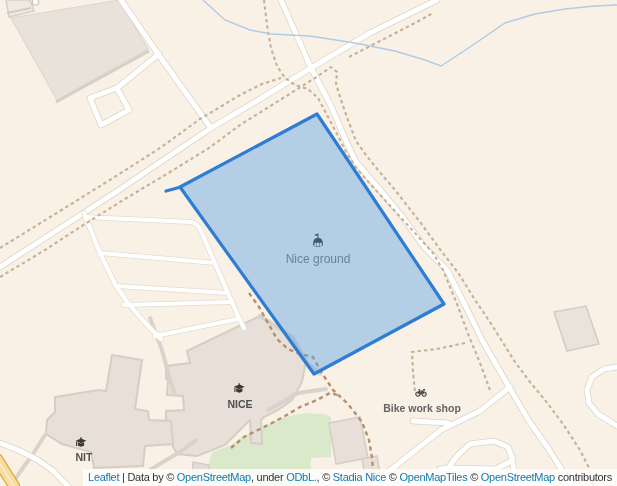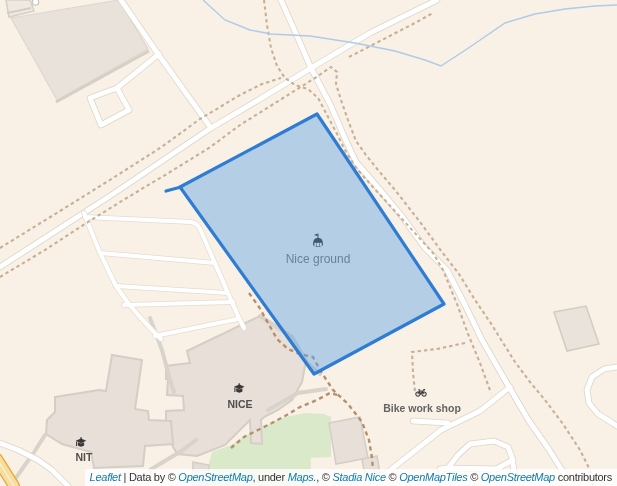--- a/index.html
+++ b/index.html
@@ -1,19 +1,19 @@
 <!DOCTYPE html>
 <html><head>
 <meta charset="utf-8">
 <style>
 html,body{margin:0;padding:0;}
 body{width:617px;height:486px;overflow:hidden;font-family:"Liberation Sans",sans-serif;position:relative;background:#f9f1e5;}
 #map{position:absolute;left:0;top:0;}
 #attr{position:absolute;right:0;bottom:0;height:17px;background:rgba(255,255,255,0.8);font-size:11px;letter-spacing:-0.27px;line-height:17px;color:#333;padding:0 5px 0 5px;white-space:nowrap;}
-#attr a{color:#0e7bad;text-decoration:none;font-style:italic;}
+#attr a{color:#0e7bad;text-decoration:none;}
 </style>
 </head>
 <body>
 
 <svg id="map" width="617" height="486" viewBox="0 0 617 486">
 
   <rect x="0" y="0" width="617" height="486" fill="#f9f1e5"></rect>
 
   <polygon points="207,470 212,452 231,445 244,436 259,429 279,419 290,416 305,413 324,414 331,417 331,457 311,458 310,486 207,486" fill="#dbe9cb"></polygon>
 
@@ -192,13 +192,13 @@
 
   <g transform="translate(421,392.5)" fill="none" stroke="#3a3a3a" stroke-width="1.05">
     <circle cx="-3.1" cy="1.6" r="2.1"></circle>
     <circle cx="3.1" cy="1.6" r="2.1"></circle>
     <path d="M-3.1,1.6 L-1.7,-1.6 L1.6,-1.6 L3.1,1.6 M-1.7,-1.6 L-0.2,1.6 L1.6,-1.6 M-2.7,-2.8 L-0.9,-2.8 M2.2,-2.9 L3.4,-2.9 L2.6,-1.6"></path>
   </g>
 
   <text x="422" y="412" font-size="10.5" font-weight="bold" fill="#646464" text-anchor="middle">Bike work shop</text>
 </svg>
 
-<div id="attr"><a>Leaflet</a> | Data by © <a>OpenStreetMap</a>, under <a>Maps.</a>, © <a>Stadia Nice</a> © <a>OpenMapTiles</a> © <a>OpenStreetMap</a> contributors</div>
+<div id="attr"><a>Leaflet</a> | Data by © <a>OpenStreetMap</a>, under <a>ODbL.</a>, © <a>Stadia Nice</a> © <a>OpenMapTiles</a> © <a>OpenStreetMap</a> contributors</div>
 
 </body></html>

